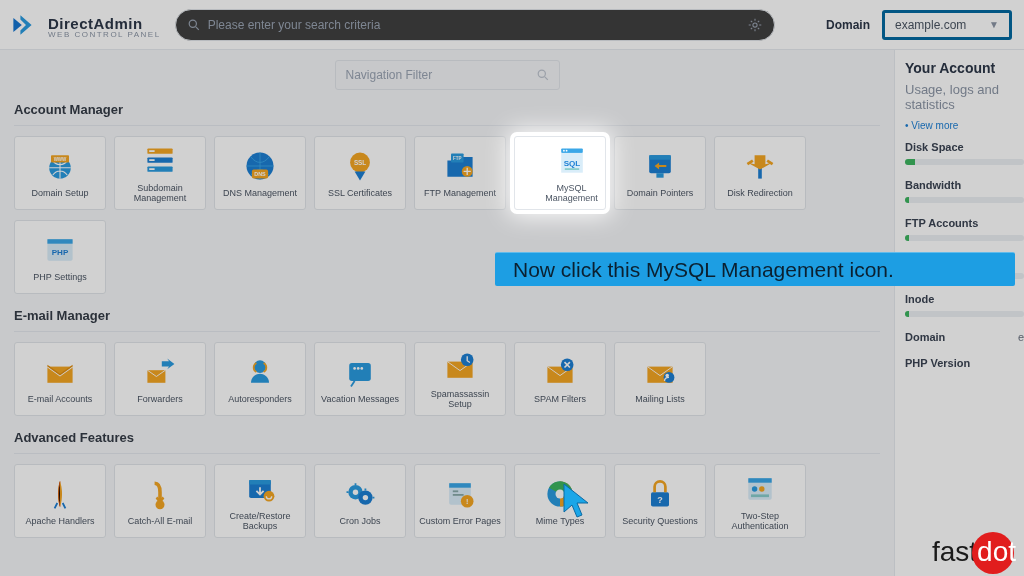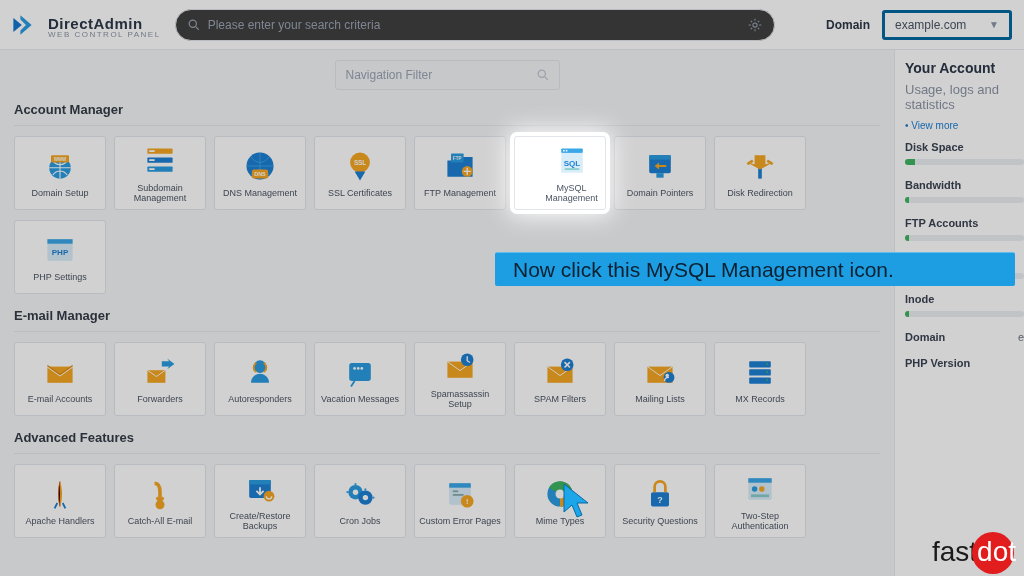--- a/index.html
+++ b/index.html
@@ -341,33 +341,20 @@
             <svg width="36" height="36" viewBox="0 0 40 40">
               <path d="M6 14h28v18H6z" fill="#f5a623"></path>
               <path d="M6 14l14 10 14-10" stroke="#fff" fill="none"></path>
               <circle cx="30" cy="26" r="6" fill="#1d7fd4"></circle>
               <circle cx="28" cy="24" r="2" fill="#fff"></circle>
               <path d="M25 30c0-3 3-4 5-4" stroke="#fff" stroke-width="1.5" fill="none"></path>
             </svg>
           </div>
           <div class="lbl">Mailing Lists</div>
         </div>
-        <div class="card">
-          <div class="ic">
-            <svg width="36" height="36" viewBox="0 0 40 40">
-              <rect x="8" y="8" width="24" height="7" rx="1" fill="#1d7fd4"></rect>
-              <rect x="8" y="17" width="24" height="7" rx="1" fill="#1d7fd4"></rect>
-              <rect x="8" y="26" width="24" height="7" rx="1" fill="#1d7fd4"></rect>
-              <circle cx="28" cy="11" r="1" fill="#3db560"></circle>
-              <circle cx="28" cy="20" r="1" fill="#3db560"></circle>
-              <circle cx="28" cy="29" r="1" fill="#3db560"></circle>
-            </svg>
-          </div>
-          <div class="lbl">MX Records</div>
-        </div>
       </div>
 
     <div class="section-title" style="margin-top:14px">Advanced Features</div>
     <div class="divider"></div>
     <div class="grid" id="grid-advanced">
         <div class="card">
           <div class="ic">
             <svg width="36" height="36" viewBox="0 0 40 40">
               <path d="M20 6c-3 8-3 20 0 28 3-8 3-20 0-28z" fill="#f5a623"></path>
               <path d="M20 6c-2 8-2 20 0 28" stroke="#e05a10" stroke-width="1"></path>

